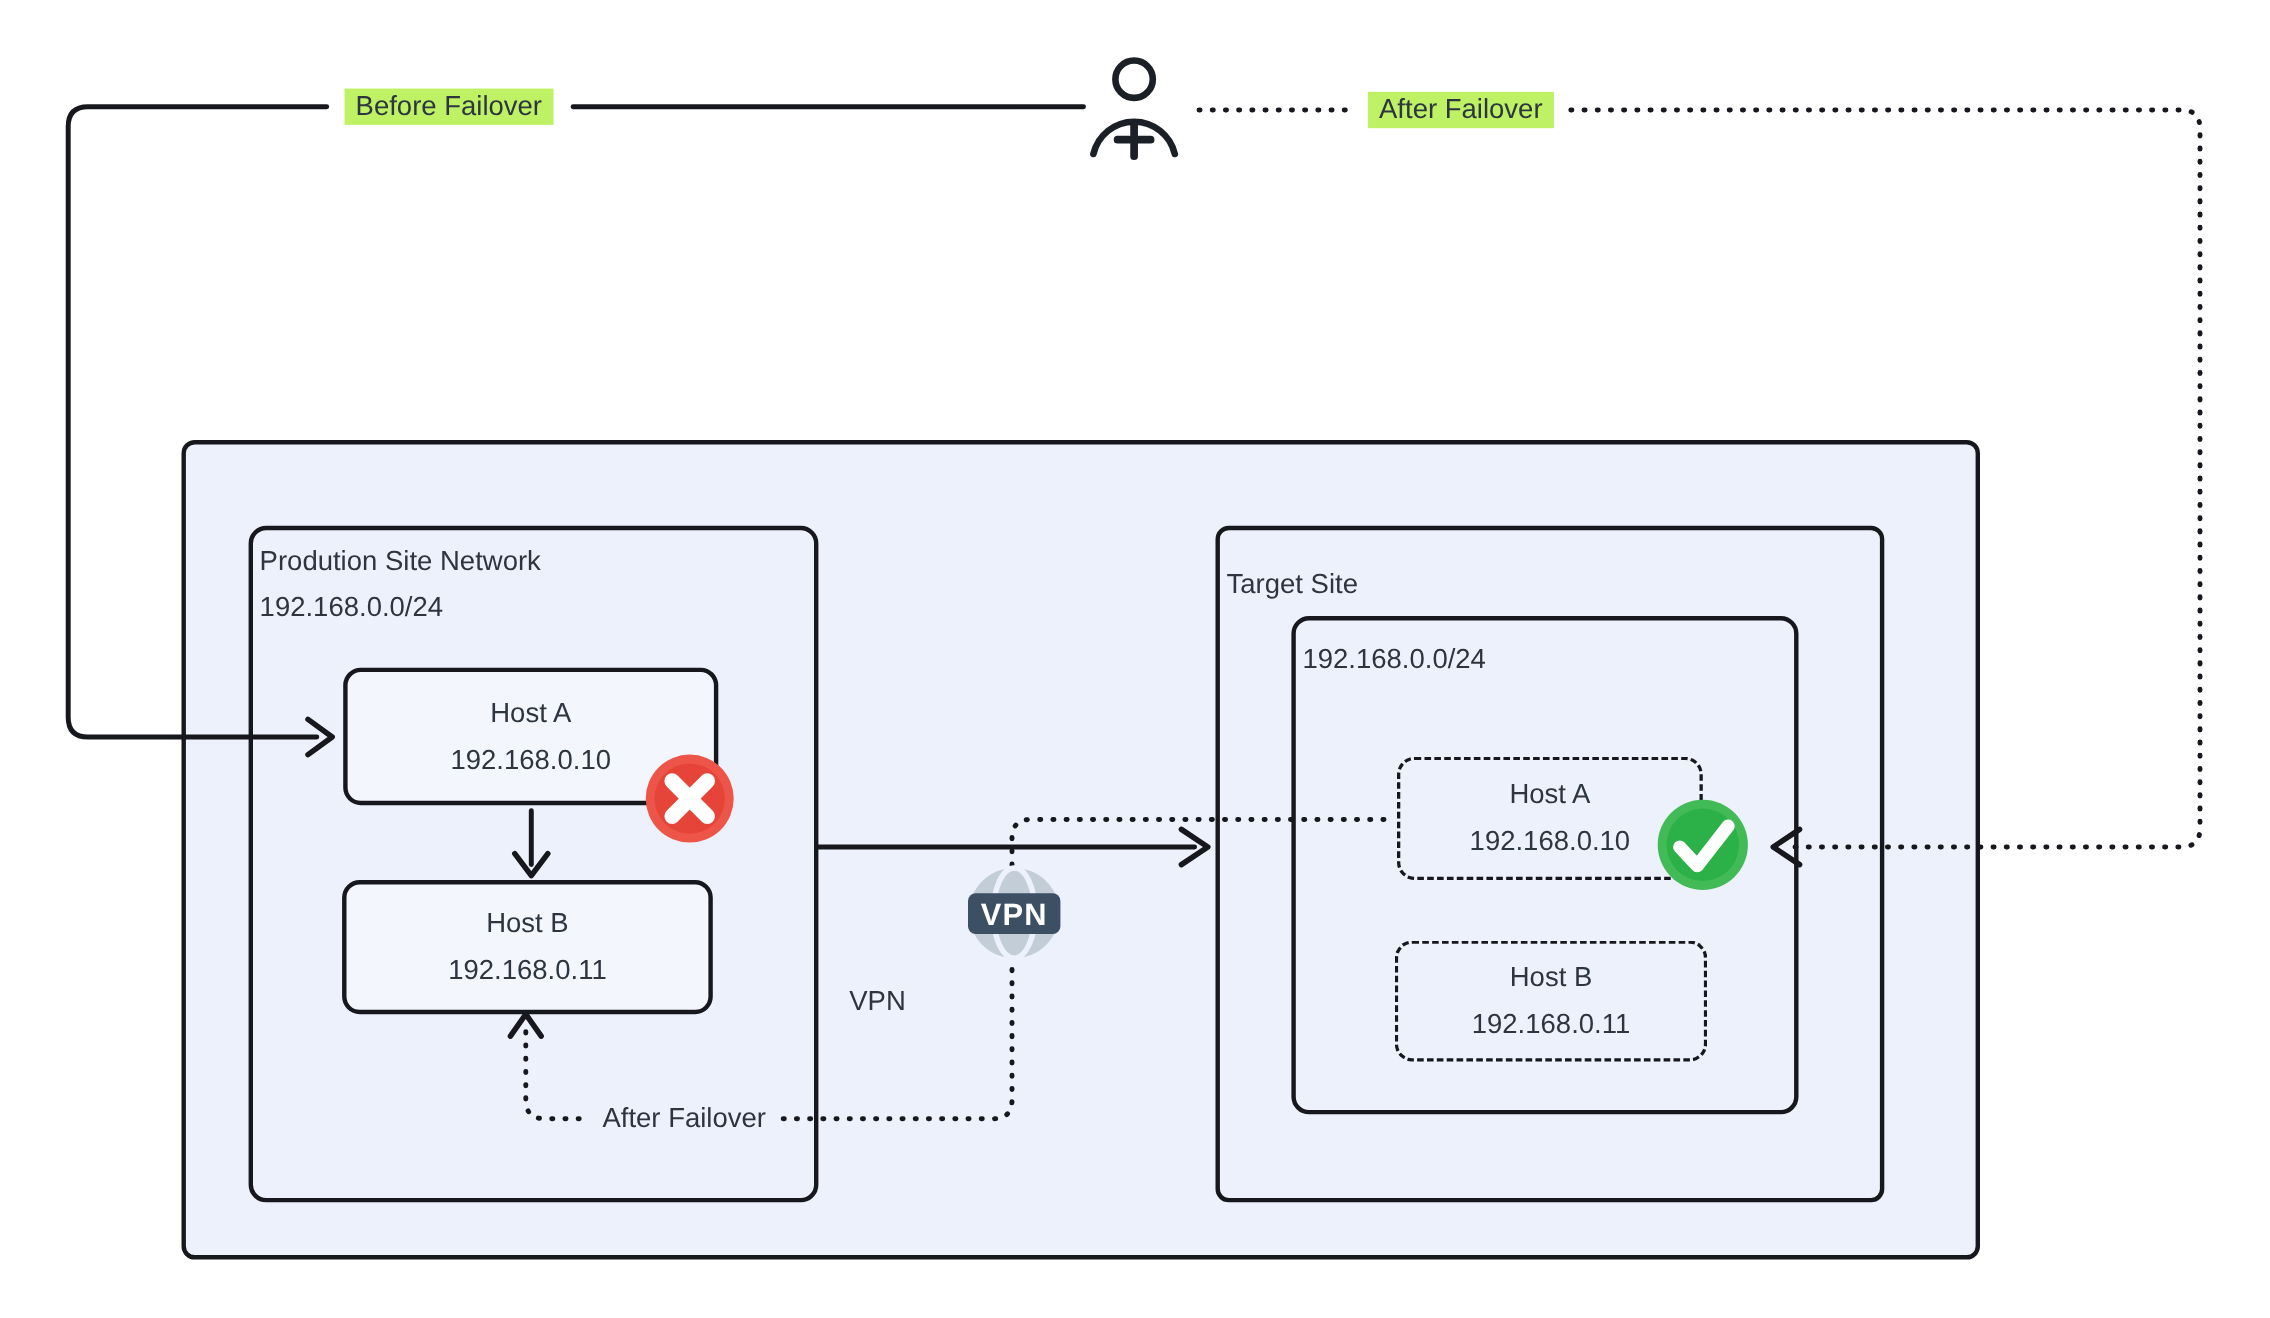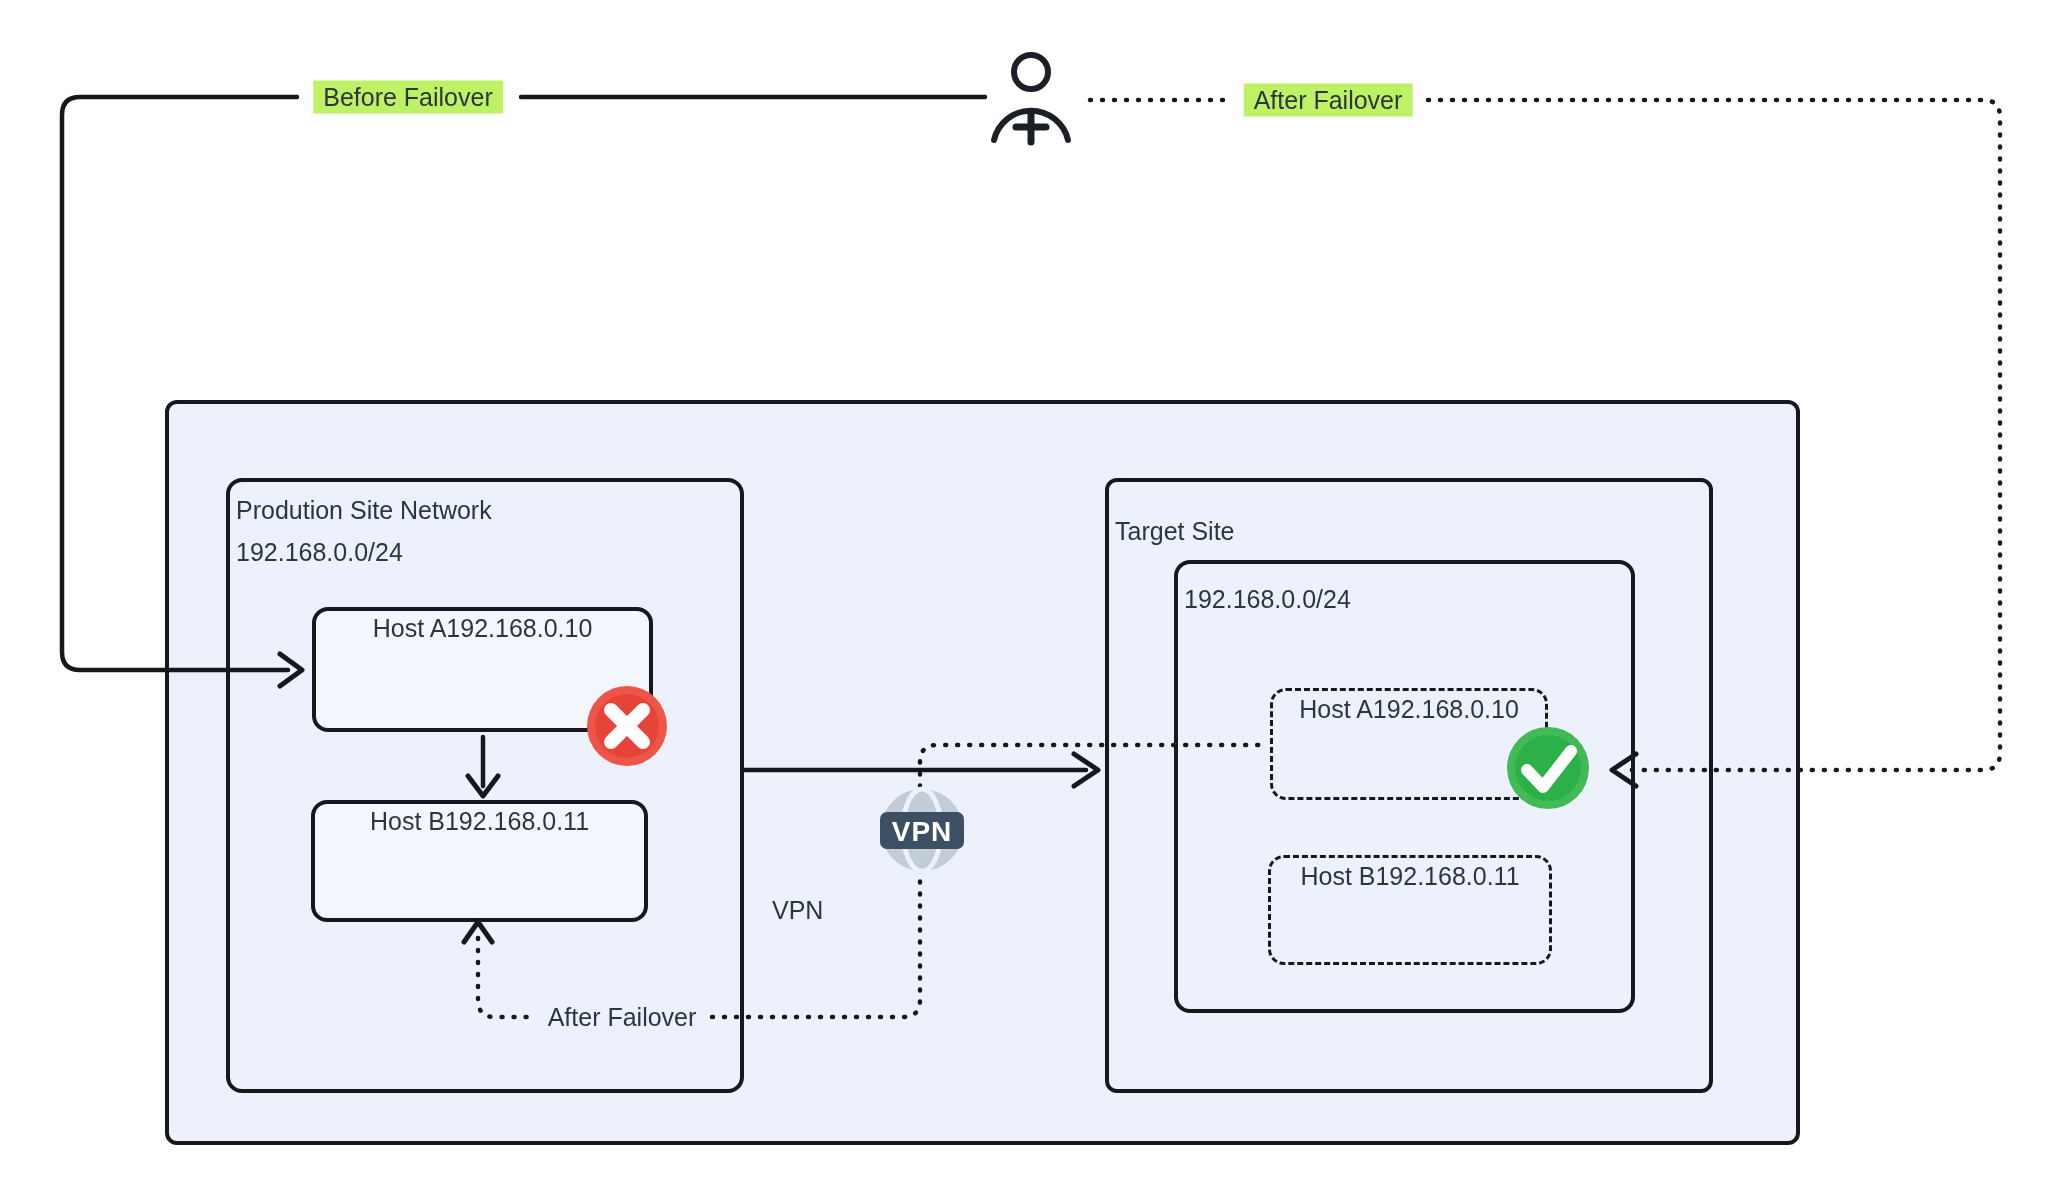--- a/index.html
+++ b/index.html
@@ -5,21 +5,21 @@
   html,body{margin:0;padding:0;background:#ffffff;}
   body{width:2064px;height:1198px;position:relative;overflow:hidden;
        font-family:"Liberation Sans","DejaVu Sans",sans-serif;color:#2d3540;}
   .box{position:absolute;border:4px solid #16181d;box-sizing:border-box;}
   .fill-blue{background:#edf1fb;}
   .fill-host{background:#f3f6fd;}
   .r10{border-radius:12px;}
   .r14{border-radius:16px;}
   .dashedbox{border:3.5px dashed #16181d;background:transparent;}
   .title2{position:absolute;font-size:25px;line-height:42px;z-index:6;}
-  .hosttxt{position:absolute;display:flex;flex-direction:row;justify-content:center;
+  .hosttxt{position:absolute;display:flex;flex-direction:column;justify-content:center;
            text-align:center;font-size:25px;line-height:43px;z-index:6;}
   .linelabel{position:absolute;transform:translate(-50%,-50%);font-size:25px;
              white-space:nowrap;z-index:6;padding:2px 10px;}
   .bg-white{background:#bef264;}
   .bg-blue{background:#edf1fb;}
   svg.overlay{position:absolute;left:0;top:0;z-index:5;}
   .vpnlabels{background:transparent;padding:0;}
 </style>
 </head>
 <body>

